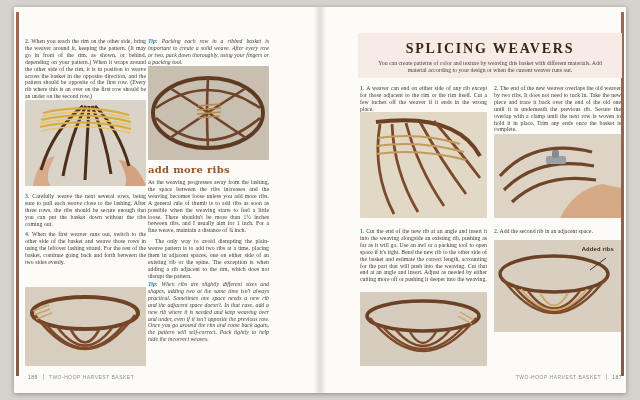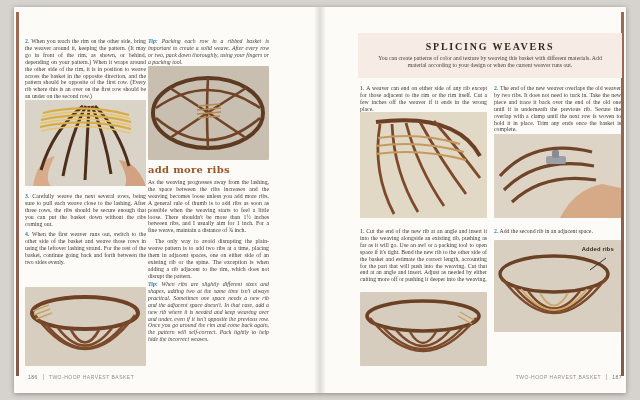--- a/index.html
+++ b/index.html
@@ -40,21 +40,21 @@
     position:absolute; top:6px; right:7px;
     font-family:"Liberation Sans", sans-serif; font-weight:bold;
     font-size:5.8px; color:#33291f; letter-spacing:.2px;
   }
 
   .splice-box {
     position:absolute; left:358px; top:33px; width:264px; height:45px;
     background:#f7ebe5; text-align:center;
   }
   .box-title {
-    margin:8px 0 3px 0; font-weight:bold; font-size:10px;
+    margin:8px 0 3px 0; font-weight:bold; font-size:14px;
     letter-spacing:1.8px; color:#33271d;
   }
   .box-sub {
     margin:0 auto; width:236px; font-size:5.8px; line-height:7.3px; color:#4a443d;
   }
 
   .footer {
     position:absolute; top:374px; display:flex; align-items:center; gap:5px;
     font-family:"Liberation Sans", sans-serif; font-size:5px;
     letter-spacing:.5px; color:#948e87;

